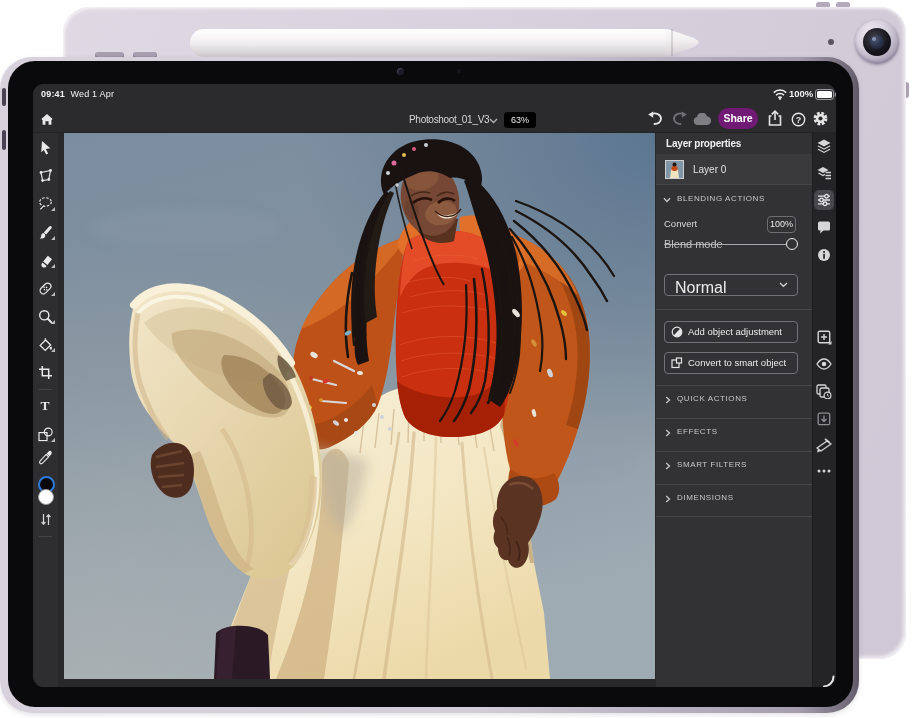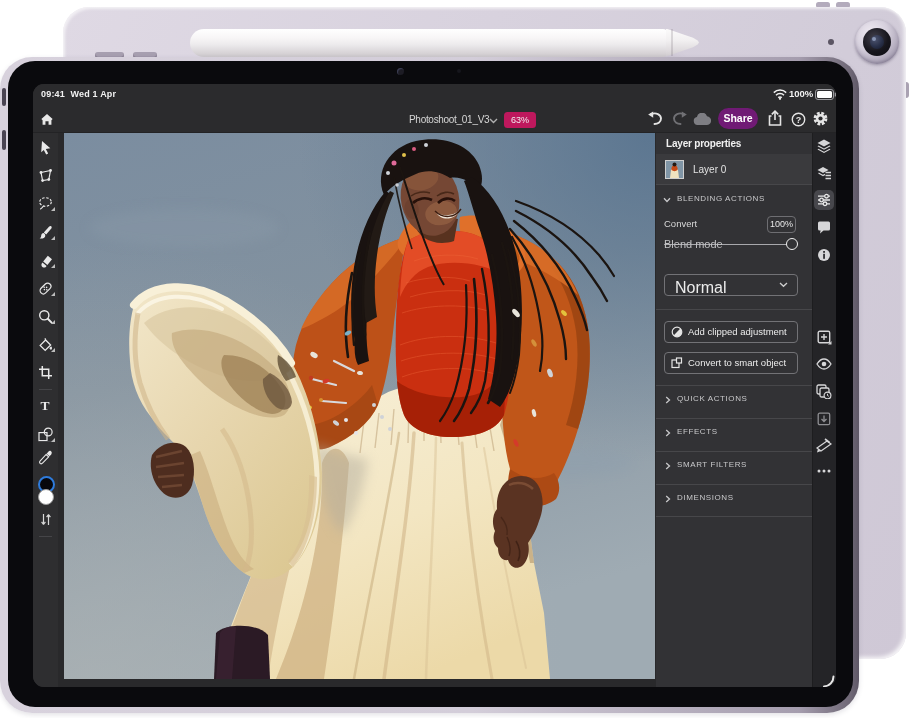--- a/index.html
+++ b/index.html
@@ -42,21 +42,21 @@
 <div class="abs" style="left:2px;top:130px;width:3.5px;height:20px;border-radius:2px;background:#4a4452"></div>
 <div id="bezel" class="abs" style="left:8px;top:61px;width:845px;height:646px;border-radius:27px;background:#0a0a0d"></div>
 
 <div class="abs" style="left:397px;top:68px;width:7px;height:7px;border-radius:50%;background:#1d1c24;box-shadow:inset 1px 1px 1px rgba(90,95,130,.55)"></div>
 <div class="abs" style="left:457px;top:69px;width:4px;height:4px;border-radius:50%;background:#16161c"></div>
 
 <div id="screen" class="abs" style="left:33px;top:84px;width:803px;height:603px;border-radius:11px;overflow:hidden;background:#2c2c2e">
 
   <div class="abs" style="left:0;top:0;width:803px;height:48.5px;background:#2b2b2d;border-bottom:1px solid #232325;box-sizing:border-box"></div>
 
-  <div class="abs" style="left:8px;top:5px;font-size:9px;font-weight:bold;color:#f2f2f2;letter-spacing:.2px">09:41&nbsp;&nbsp;<span style="font-weight:bold">Wed 1 Apr</span></div>
+  <div class="abs" style="left:8px;top:5px;font-size:9px;font-weight:bold;color:#f2f2f2;letter-spacing:.2px">09:41&nbsp;&nbsp;<span style="font-weight:normal">Wed 1 Apr</span></div>
 
   <svg class="abs" style="left:740px;top:4.5px" width="14" height="11" viewBox="0 0 14 11">
     <path d="M0.8 3.6 A9 9 0 0 1 13.2 3.6" fill="none" stroke="#f2f2f2" stroke-width="1.5"></path>
     <path d="M3 6.2 A5.7 5.7 0 0 1 11 6.2" fill="none" stroke="#f2f2f2" stroke-width="1.5"></path>
     <path d="M5.2 8.6 A3 3 0 0 1 8.8 8.6" fill="none" stroke="#f2f2f2" stroke-width="1.5"></path>
     <circle cx="7" cy="9.8" r="1.1" fill="#f2f2f2"></circle>
   </svg>
   <div class="abs" style="left:756px;top:4px;font-size:9.5px;font-weight:bold;color:#f2f2f2">100%</div>
   <svg class="abs" style="left:782px;top:4.5px" width="21" height="11" viewBox="0 0 21 11">
     <rect x="0.5" y="0.5" width="18" height="10" rx="2.5" fill="none" stroke="#9a9a9e" stroke-width="1"></rect>
@@ -65,21 +65,21 @@
   </svg>
 
   <svg class="abs" style="left:7px;top:29px" width="14" height="13" viewBox="0 0 15 15">
     <path d="M7.5 1.2 L14 7 L12.6 8.3 L12.6 13.5 L9.3 13.5 L9.3 9.5 L5.7 9.5 L5.7 13.5 L2.4 13.5 L2.4 8.3 L1 7 Z" fill="#e8e8e8"></path>
   </svg>
 
   <div class="abs" style="left:376px;top:30px;font-size:10px;letter-spacing:-0.3px;color:#d6d6d6">Photoshoot_01_V3</div>
   <svg class="abs" style="left:456px;top:34px" width="9" height="6" viewBox="0 0 9 6">
       <path d="M1 1 L4.5 4.5 L8 1" fill="none" stroke="#b0b0b0" stroke-width="1.4"></path>
     </svg>
-  <div class="abs" style="left:471px;top:27.5px;width:32px;height:16px;border-radius:3.5px;background:#be185d;color:#efefef;font-size:9px;text-align:center;line-height:16px">63%</div>
+  <div class="abs" style="left:471px;top:27.5px;width:32px;height:16px;border-radius:3.5px;background:#000000;color:#efefef;font-size:9px;text-align:center;line-height:16px">63%</div>
 
   <svg class="abs" style="left:613px;top:27px" width="18" height="15" viewBox="0 0 18 15">
     <path d="M5 3.2 C10 1.2 15 3.4 15 7.6 C15 11.4 11.5 13 8.5 13" fill="none" stroke="#e4e4e4" stroke-width="1.9" stroke-linecap="round"></path>
     <path d="M7.2 0.4 L2.2 3.6 L7.2 6.8 Z" fill="#e4e4e4"></path>
   </svg>
   <svg class="abs" style="left:638px;top:27px" width="18" height="15" viewBox="0 0 18 15">
     <path d="M13 3.2 C8 1.2 3 3.4 3 7.6 C3 11.4 6.5 13 9.5 13" fill="none" stroke="#707074" stroke-width="1.9" stroke-linecap="round"></path>
     <path d="M10.8 0.4 L15.8 3.6 L10.8 6.8 Z" fill="#707074"></path>
   </svg>
   <svg class="abs" style="left:660px;top:29px" width="18" height="13" viewBox="0 0 18 13">
@@ -442,21 +442,21 @@
       <path d="M1 1 L4.5 4.3 L8 1" fill="none" stroke="#cfcfcf" stroke-width="1.3"></path>
     </svg>
 
   <div class="abs" style="left:623px;top:225px;width:156px;height:1px;background:#47474a"></div>
 
   <div class="abs" style="left:631px;top:236.5px;width:134px;height:22.5px;border:1px solid #727276;border-radius:4px;box-sizing:border-box"></div>
   <svg class="abs" style="left:638px;top:241.5px" width="12" height="12" viewBox="0 0 12 12">
     <circle cx="6" cy="6" r="4.8" fill="none" stroke="#e6e6e6" stroke-width="1.2"></circle>
     <path d="M2.6 9.4 A4.8 4.8 0 0 0 9.4 2.6 Z" fill="#e6e6e6"></path>
   </svg>
-  <div class="abs" style="left:655px;top:242px;font-size:9.5px;color:#ececec">Add clipped adjustment</div>
+  <div class="abs" style="left:655px;top:242px;font-size:9.5px;color:#ececec">Add object adjustment</div>
 
   <div class="abs" style="left:631px;top:267.5px;width:134px;height:22.5px;border:1px solid #727276;border-radius:4px;box-sizing:border-box"></div>
   <svg class="abs" style="left:638px;top:272.5px" width="12" height="12" viewBox="0 0 12 12">
     <rect x="1" y="3" width="7" height="7.5" fill="none" stroke="#e6e6e6" stroke-width="1.2"></rect>
     <rect x="5.5" y="1" width="5" height="5" fill="#323235" stroke="#e6e6e6" stroke-width="1.2"></rect>
   </svg>
   <div class="abs" style="left:655px;top:273px;font-size:9.5px;color:#ececec">Convert to smart object</div>
 
   <div class="abs" style="left:623px;top:301px;width:156px;height:1px;background:#47474a"></div>
   <svg class="abs" style="left:632px;top:312px" width="6" height="8" viewBox="0 0 6 8">

